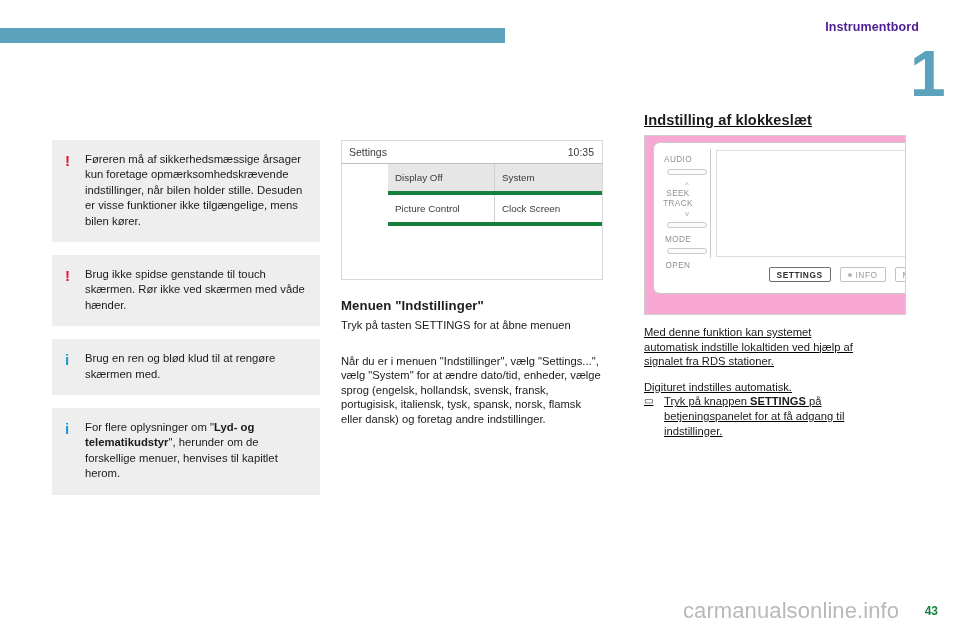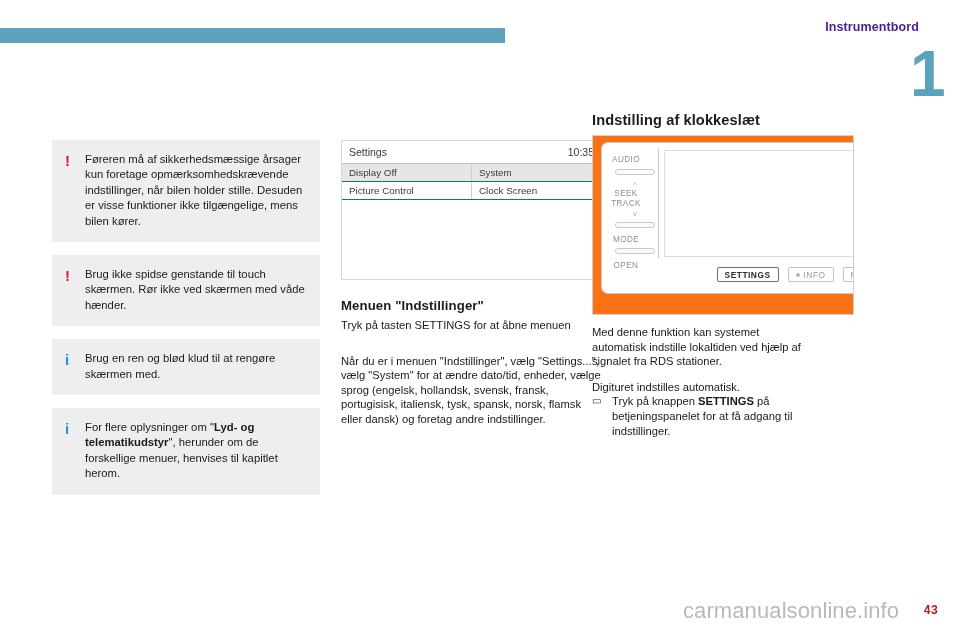--- a/index.html
+++ b/index.html
@@ -43,21 +43,21 @@
     font-weight: bold;
     line-height: 48px;
     text-align: center;
     font-family: "Liberation Sans", sans-serif;
   }
 
   
   .col { position: absolute; top: 140px; }
   .col-left   { left: 52px;  width: 268px; }
   .col-mid    { left: 341px; width: 262px; }
-  .col-right  { left: 592px; width: 210px; }
+  .col-right  { left: 644px; width: 210px; text-decoration: underline; }
 
   
   .callout {
     background: #eeeeee;
     padding: 12px 14px 13px 13px;
     margin-bottom: 13px;
     display: flex;
     align-items: flex-start;
   }
   .callout .glyph {
@@ -129,41 +129,42 @@
     justify-content: space-between;
     padding: 0 8px 0 7px;
     border-bottom: 1px solid #bdbdbd;
   }
   .ss-topbar span {
     font-size: 10.5px;
     color: #3b3b3b;
   }
   .ss-row {
     display: flex;
-    height: 18px;
-    border-bottom: 1px solid #15803d;
+    height: 31px;
+    border-bottom: 4px solid #15803d;
+    margin-left: 46px;
   }
   .ss-cell {
     flex: 1 1 50%;
     display: flex;
     align-items: center;
     padding-left: 7px;
     font-size: 9.8px;
     color: #3b3b3b;
     border-right: 1px solid #cfcfcf;
   }
   .ss-cell:last-child { border-right: none; }
   .ss-row.shaded .ss-cell { background: #e6e6e6; }
   .ss-blank { flex: 1; }
 
   
   .fig-audio {
     width: 262px;
     height: 180px;
-    background: #f97316;
+    background: #f9a8d4;
     border: 1px solid #cfcfcf;
     position: relative;
     overflow: hidden;
   }
   .au-body {
     position: absolute;
     left: 8px; top: 6px;
     width: 270px; height: 152px;
     border: 1.5px solid #c9c9c9;
     border-radius: 7px;
@@ -244,22 +245,21 @@
     font-size: 22px;
     color: #b9b9b9;
     letter-spacing: 0.1px;
     white-space: nowrap;
   }
   .page-number {
     position: absolute;
     right: 22px; top: 604px;
     font-size: 12px;
     font-weight: bold;
-    color: #b91c1c;
-    font-family: Liberation Mono, monospace;
+    color: #15803d;
   }
 </style>
 </head>
 <body>
 
 <div id="page">
 
   <div class="header-bar"></div>
   <div class="header-title">Instrumentbord</div>
   <div class="chapter-number">1</div>

